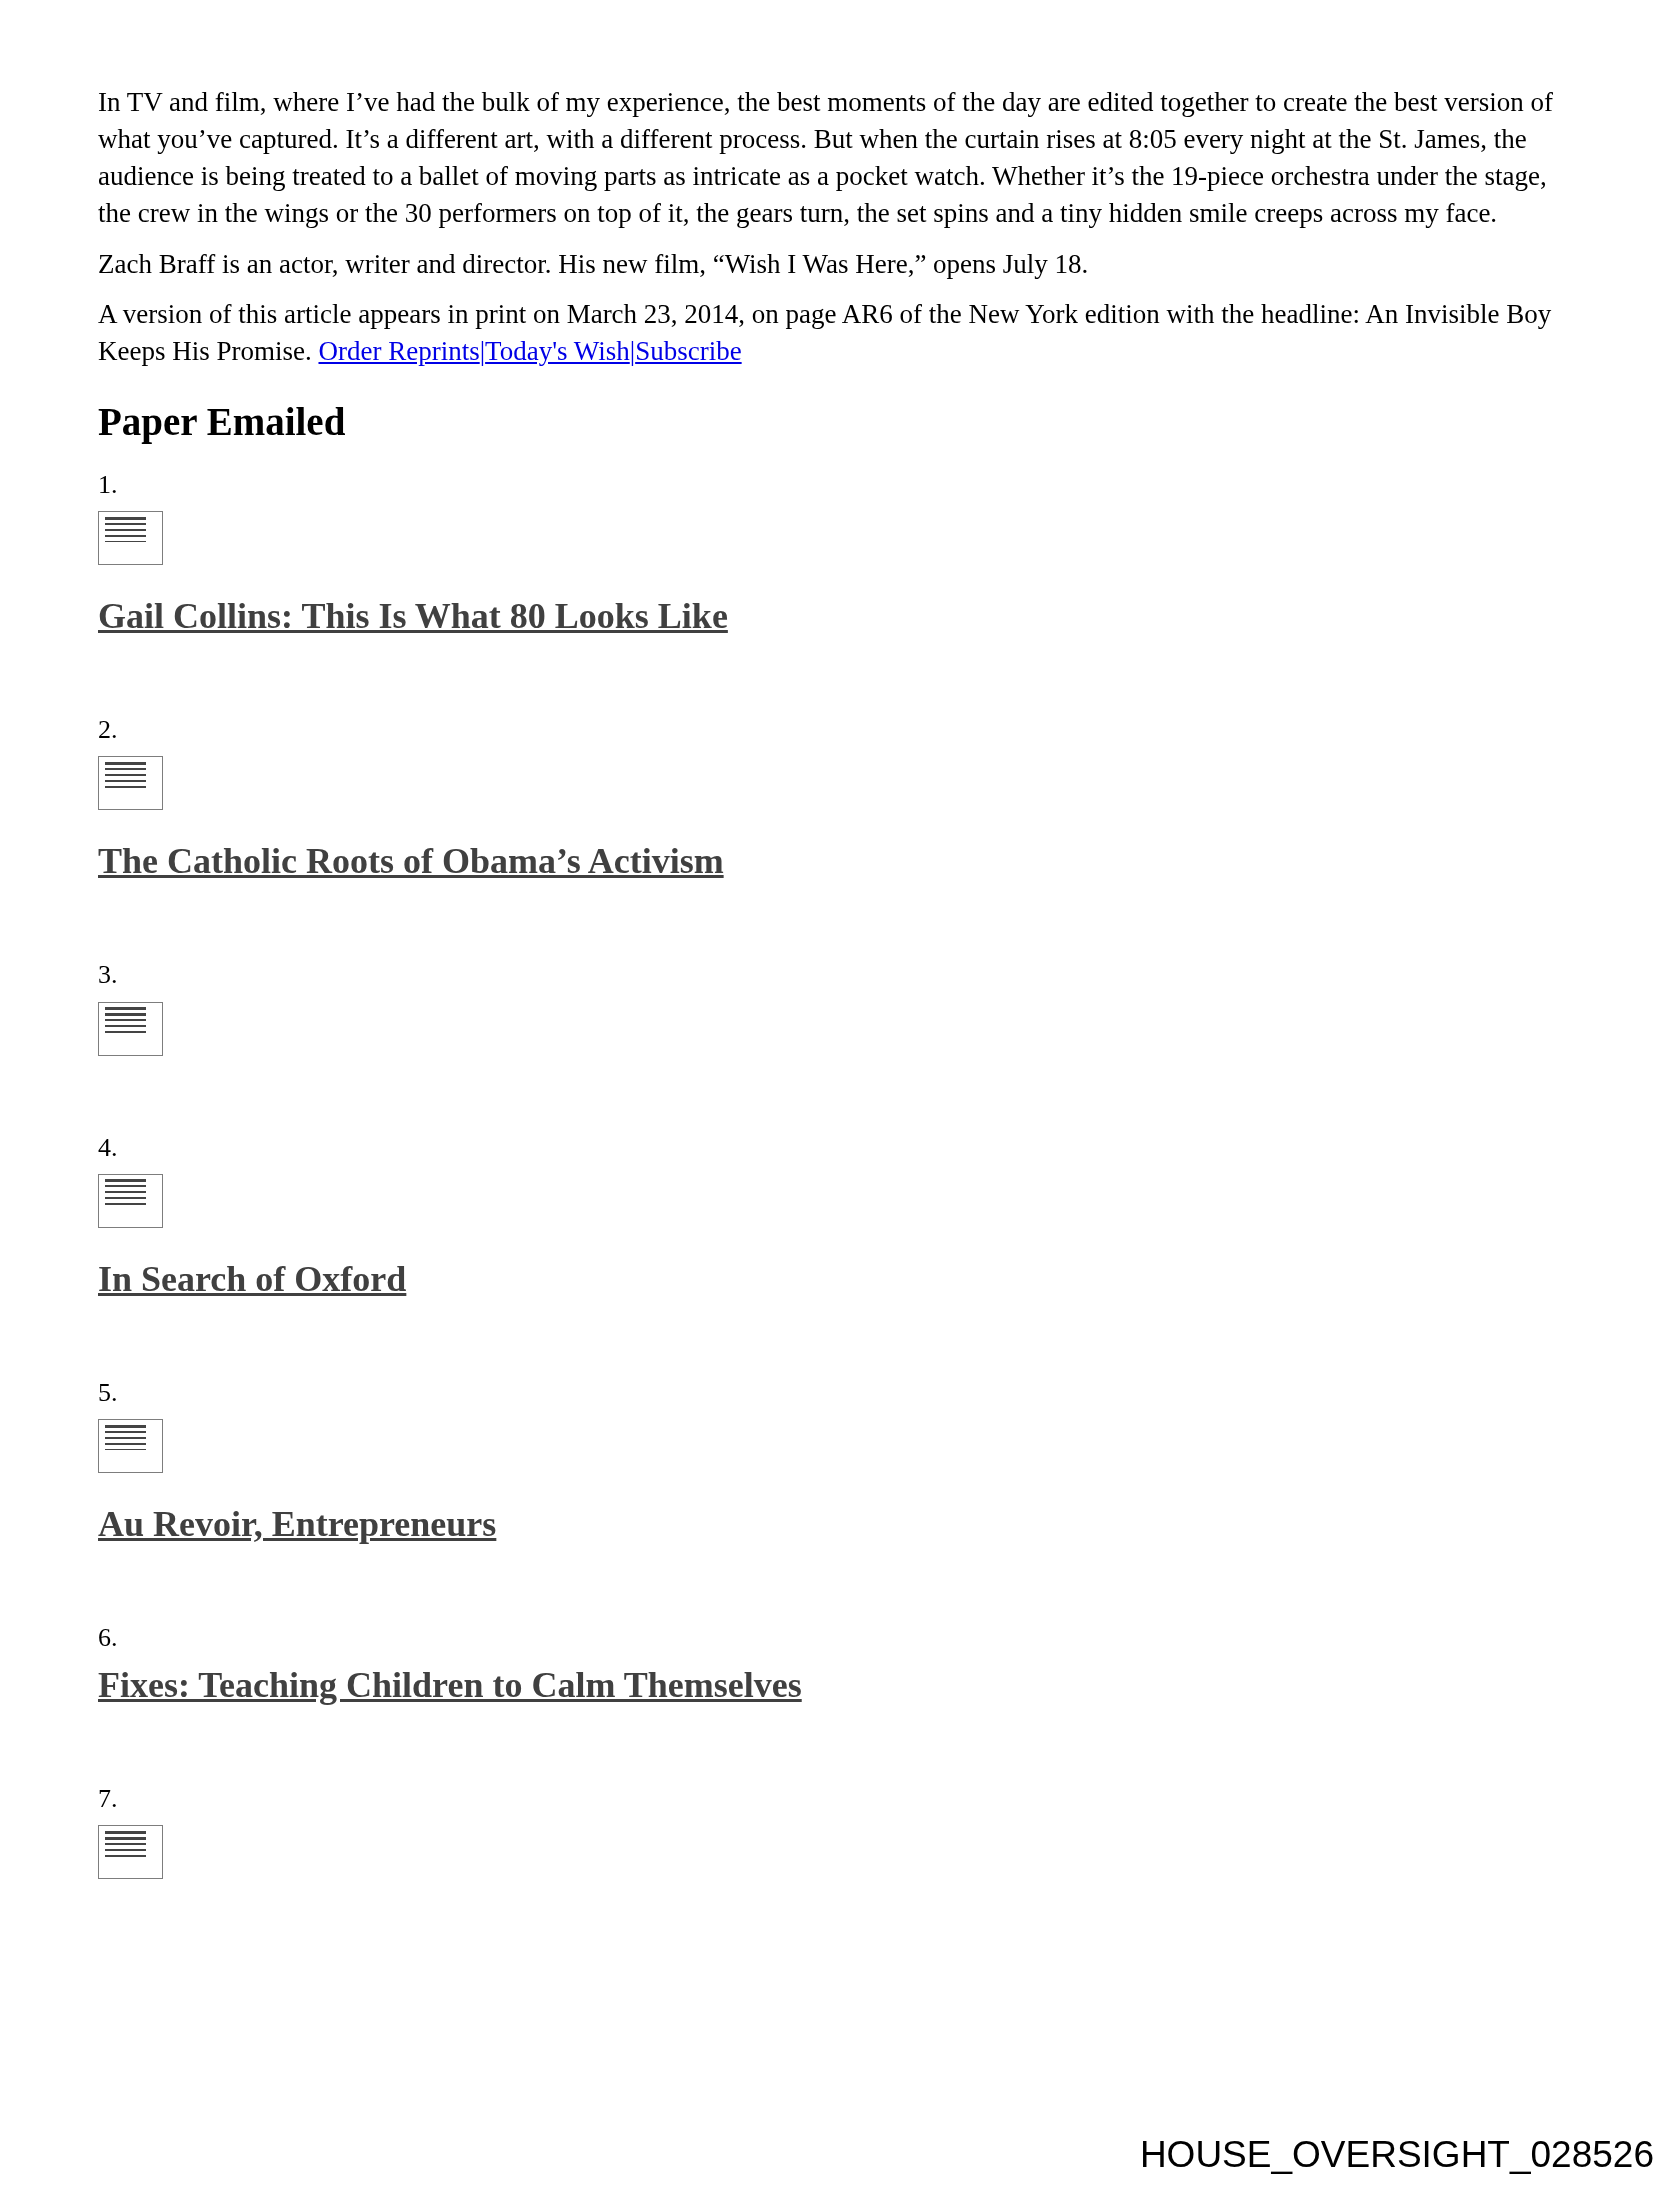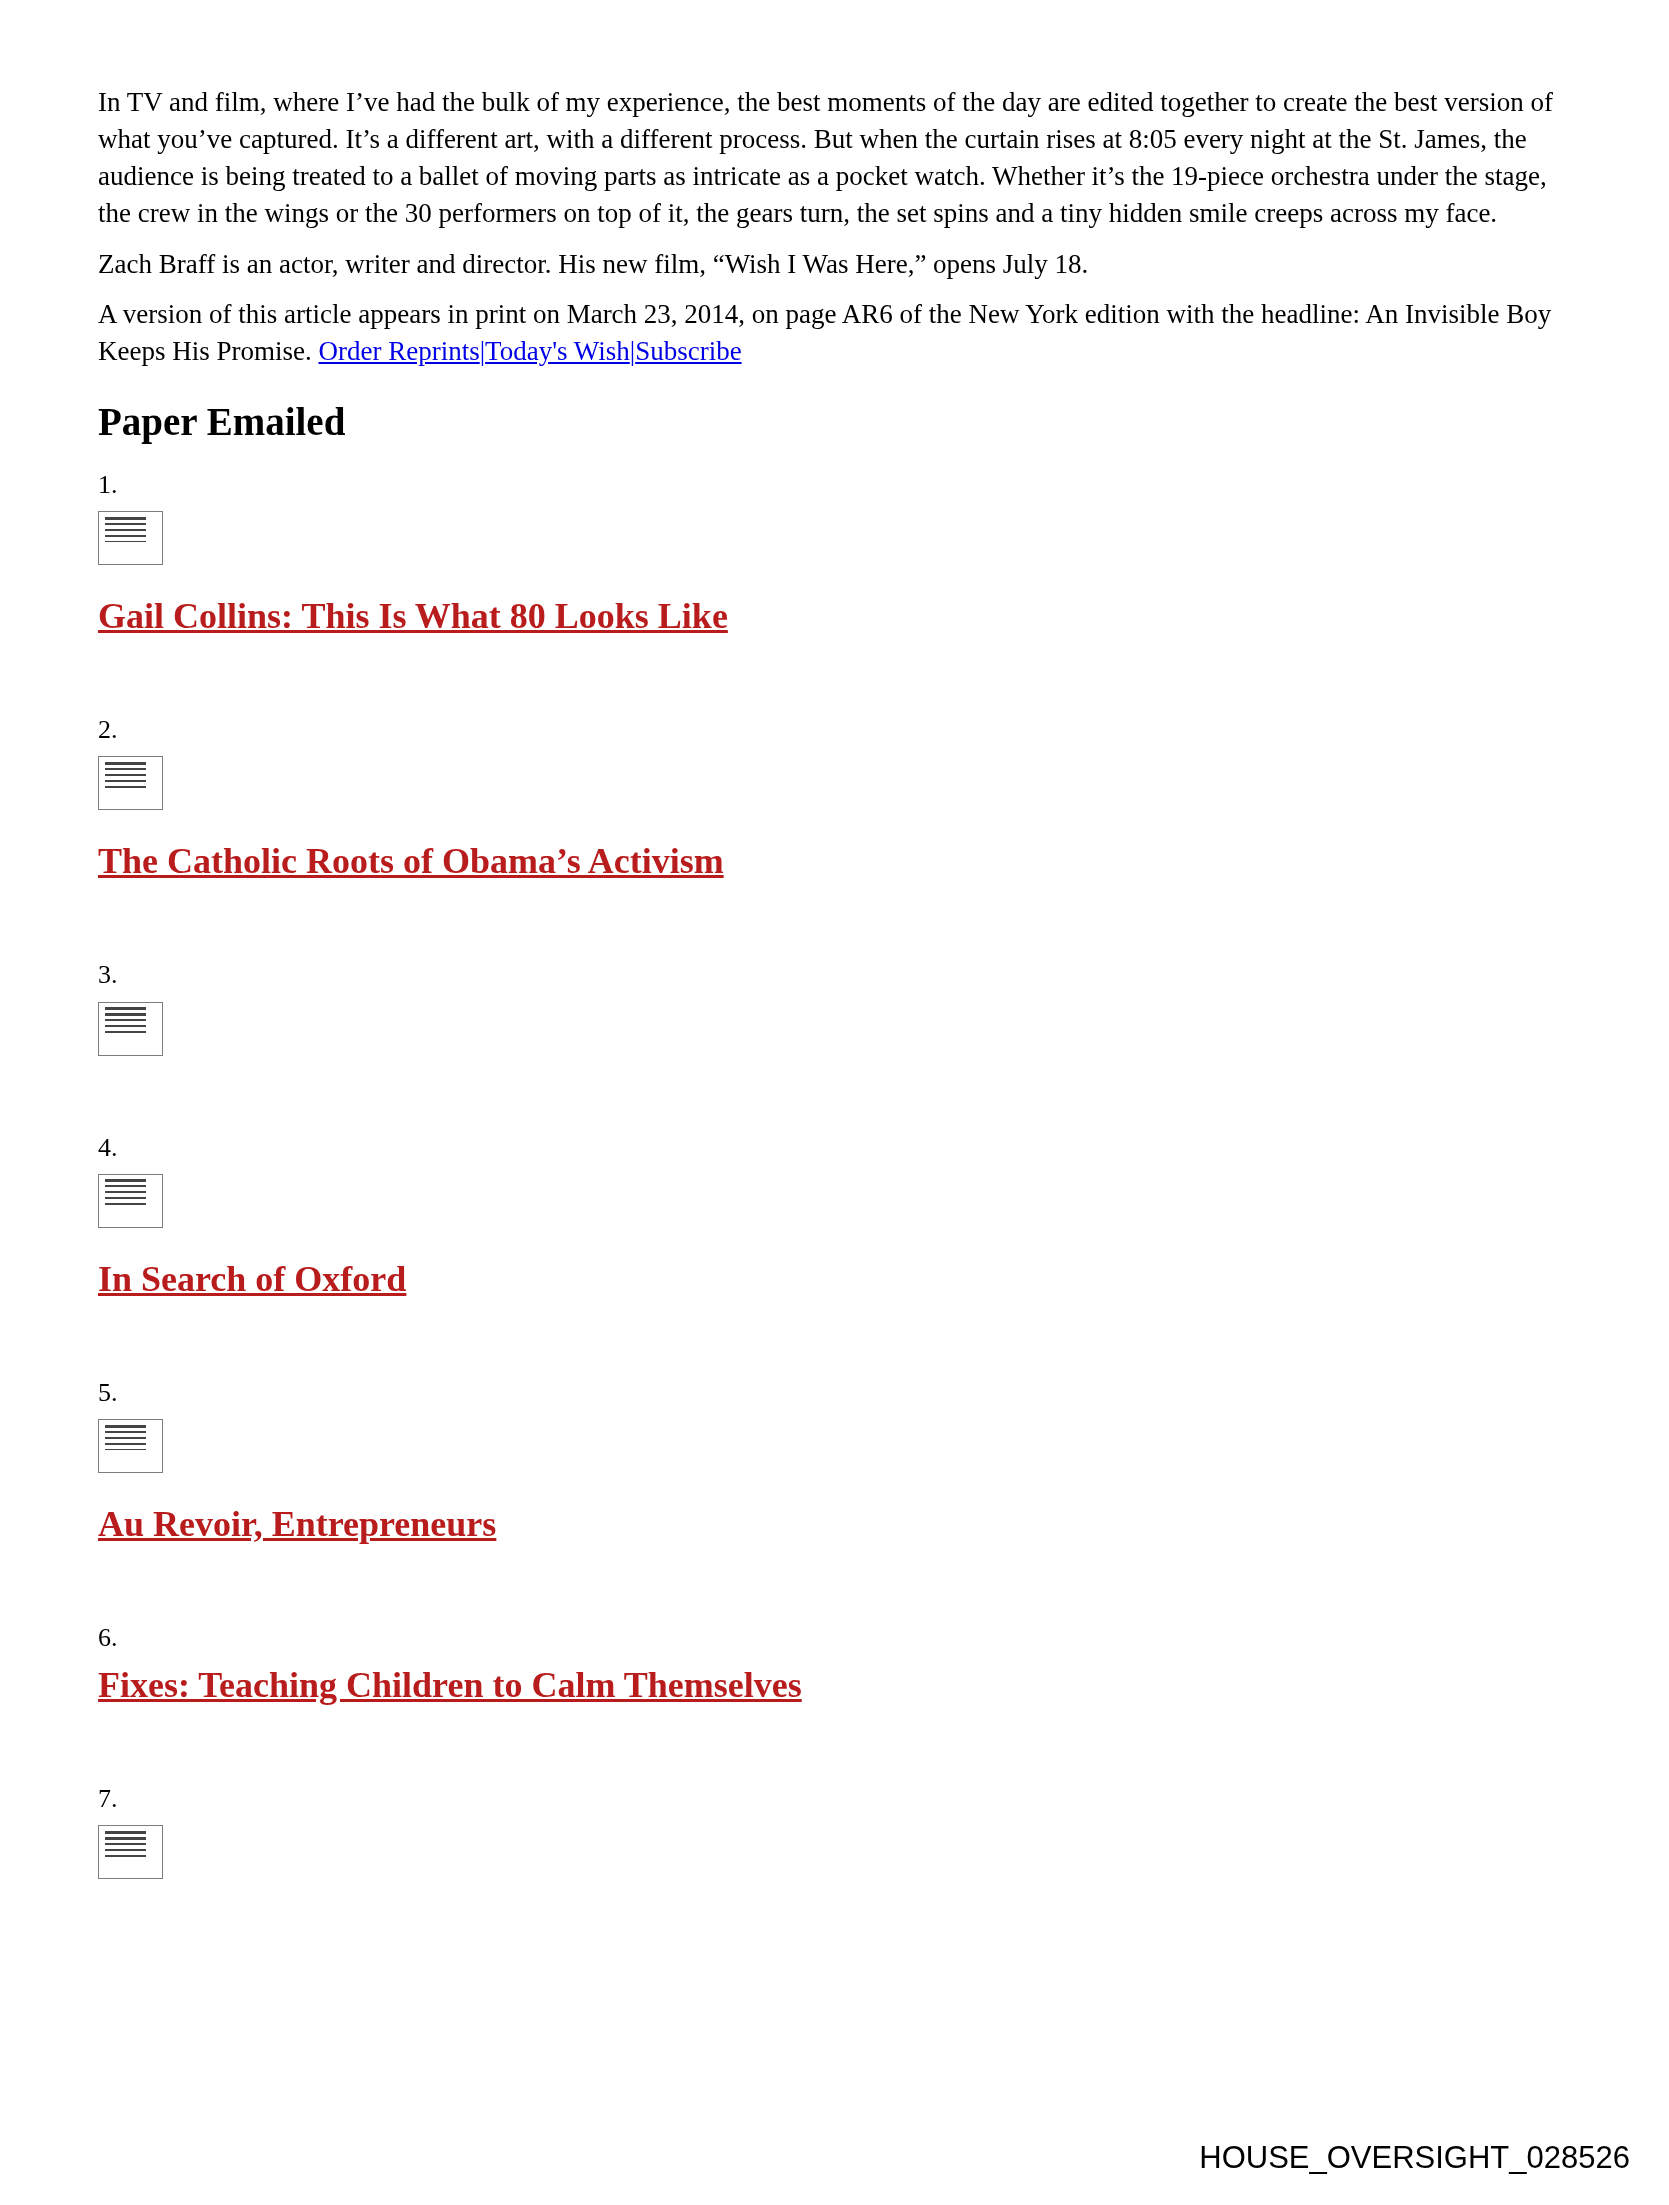--- a/index.html
+++ b/index.html
@@ -59,32 +59,32 @@
     height:60%;
     background:repeating-linear-gradient(to bottom, #444444 0px, #444444 2.6px, transparent 2.6px, transparent 5.9px);
   }
   .me-headline {
     display:block;
     margin-top:30px;
     font-size:36px;
     line-height:43px;
     font-weight:bold;
     text-decoration:underline;
-    color:#b91c1c;
+    color:#404040;
     cursor:pointer;
   }
   .me-item.no-thumb .me-headline { margin-top:1px; }
   .me-item.last { margin-bottom:0; }
 
   .bates {
     position:absolute;
-    right:39px;
+    right:15px;
     bottom:29px;
     font-family:"Liberation Sans", sans-serif;
-    font-size:31px;
+    font-size:37px;
     color:#000000;
   }
 </style>
 </head>
 <body>
 
 <div class="page">
   <div class="content">
 
     <p class="body-par">In TV and film, where I’ve had the bulk of my experience, the best moments of the day are edited together to create the best version of what you’ve captured. It’s a different art, with a different process. But when the curtain rises at 8:05 every night at the St. James, the audience is being treated to a ballet of moving parts as intricate as a pocket watch. Whether it’s the 19-piece orchestra under the stage, the crew in the wings or the 30 performers on top of it, the gears turn, the set spins and a tiny hidden smile creeps across my face.</p>

